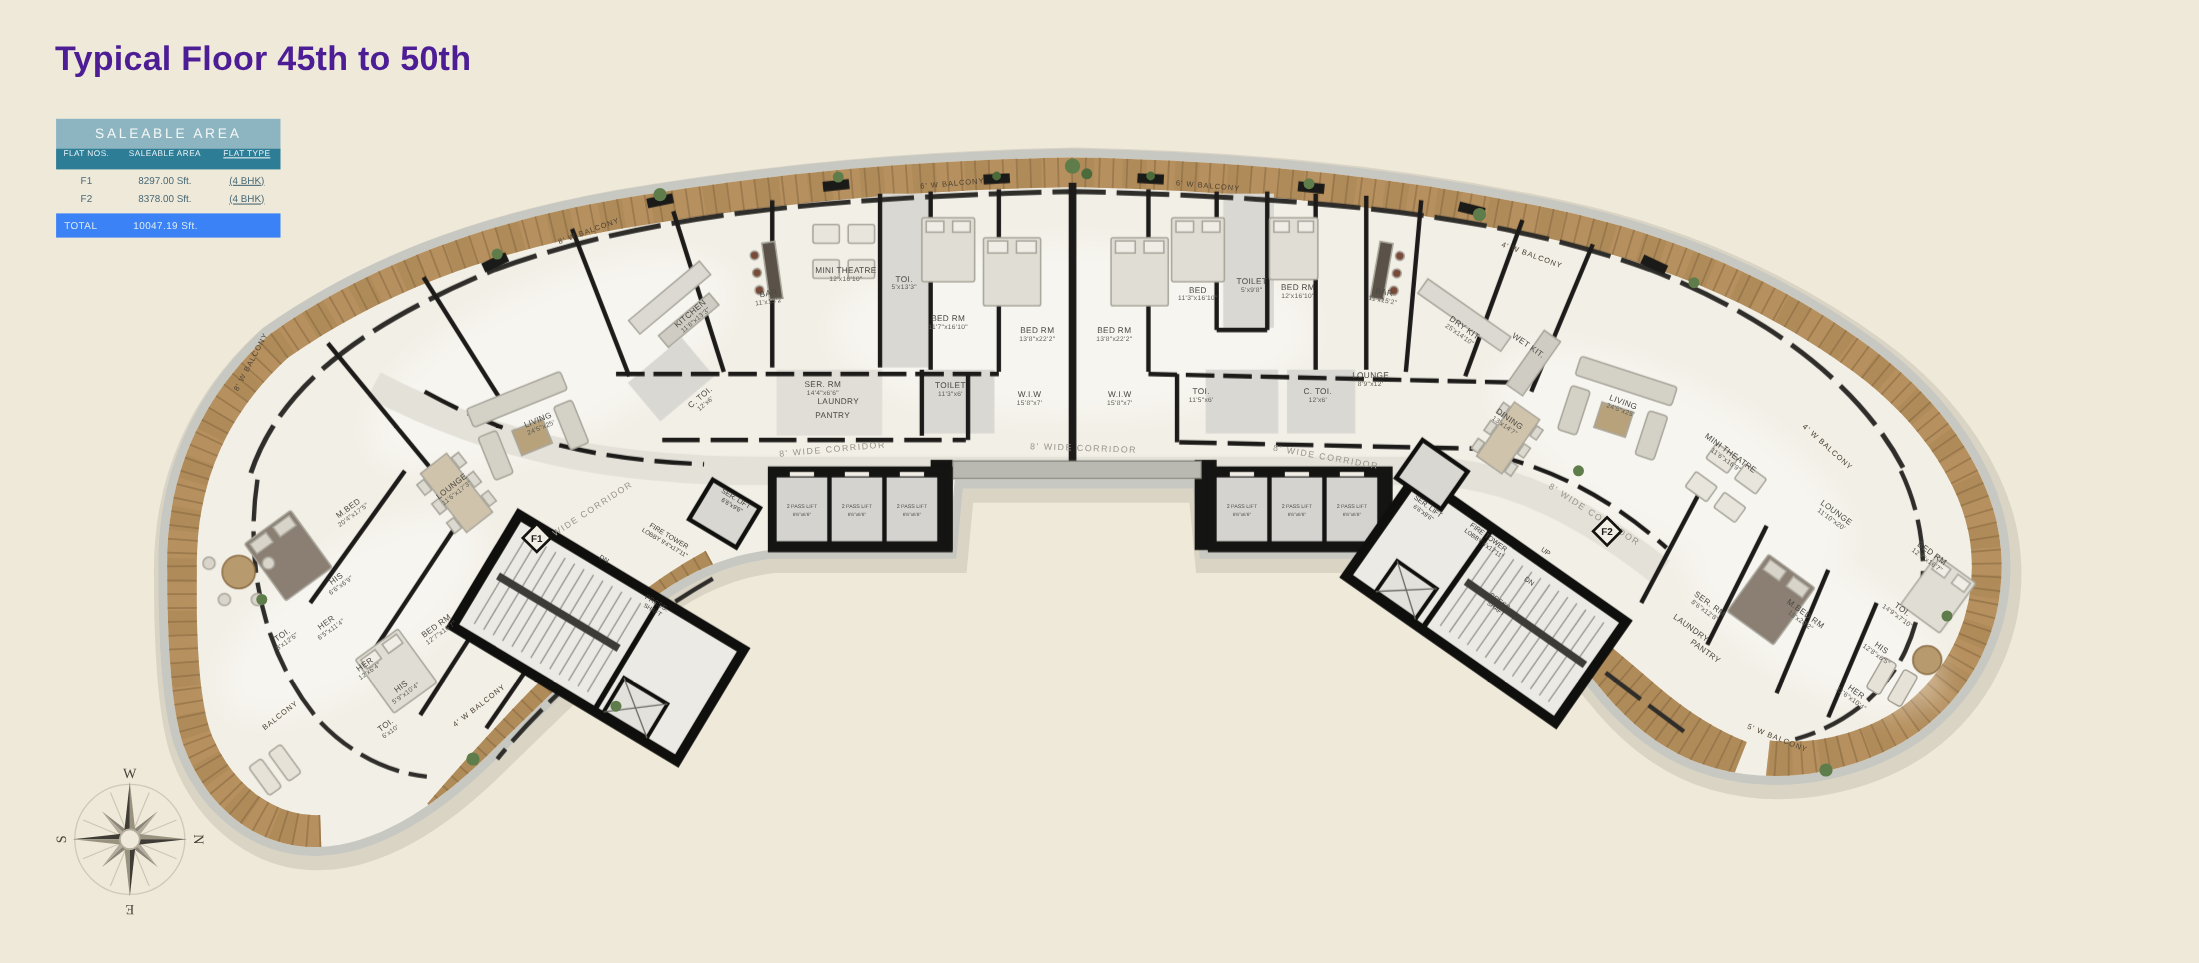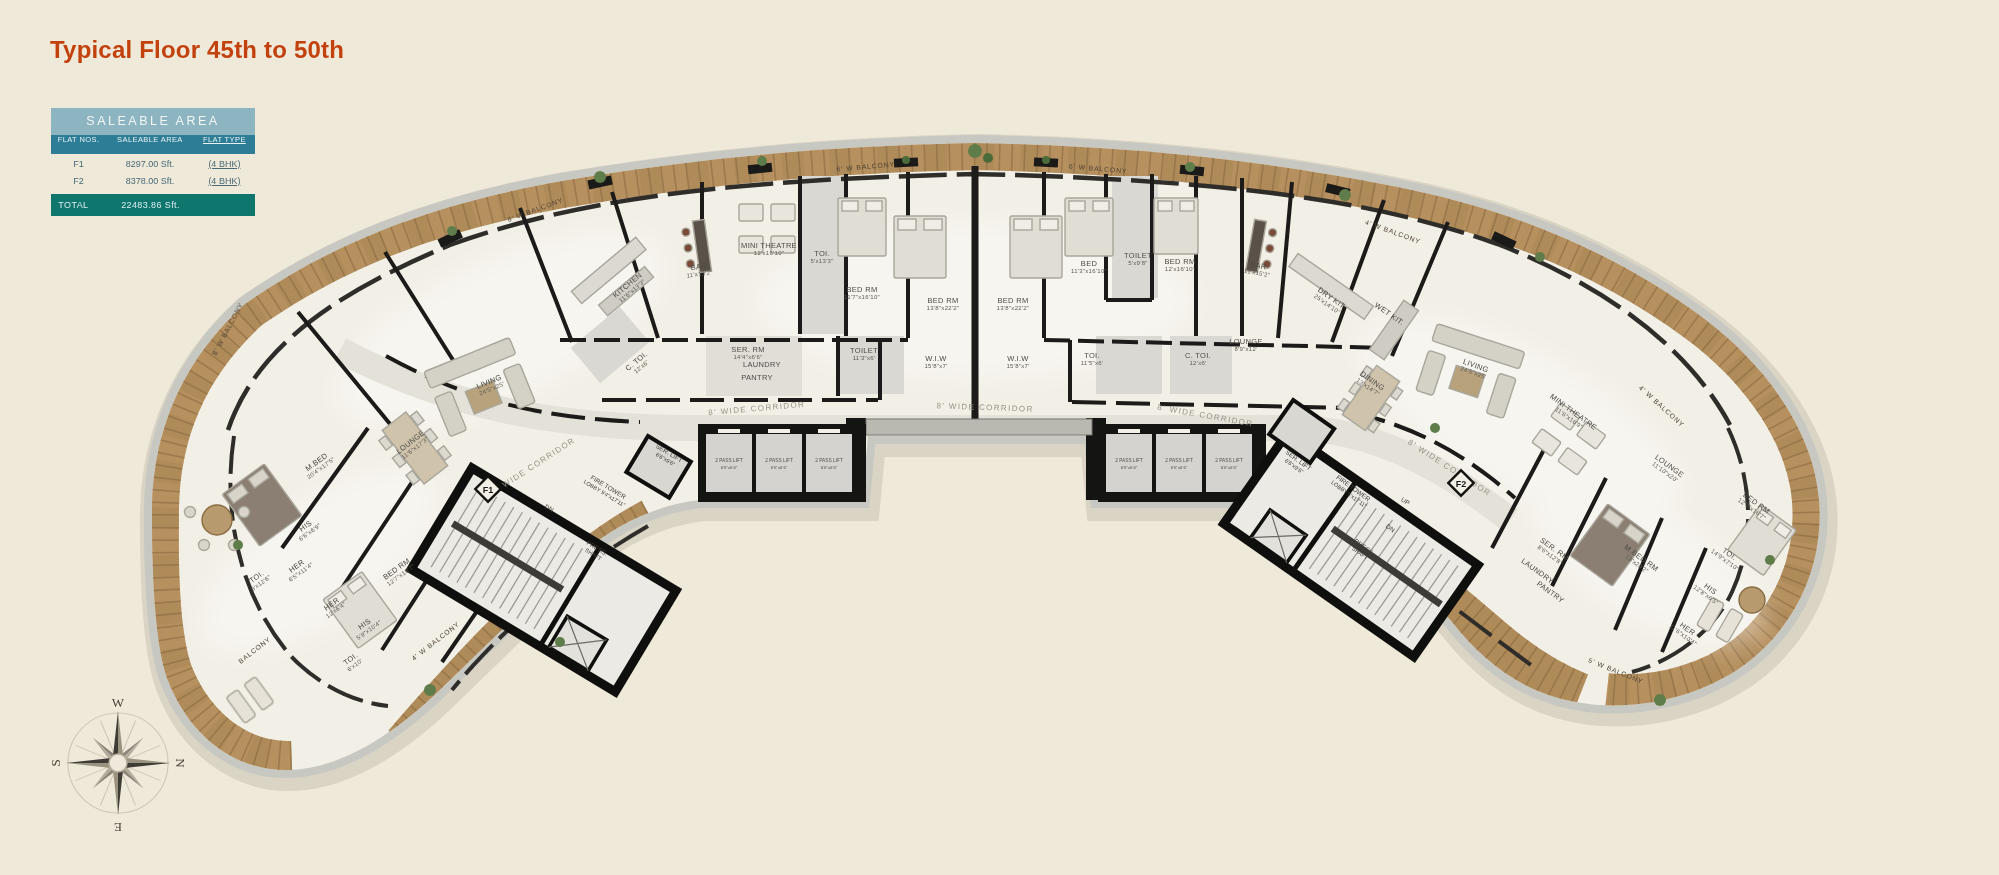--- a/index.html
+++ b/index.html
@@ -4,39 +4,39 @@
 <style>
   html,body{margin:0;padding:0;}
   body{
     width:1999px;height:875px;position:relative;overflow:hidden;
     background:#efe9da;
     font-family:"Liberation Sans",sans-serif;
   }
   
   .page-title{
     position:absolute;left:50px;top:36px;
-    font-size:24px;font-weight:600;letter-spacing:.2px;
-    color:#c2410c;
+    font-size:31px;font-weight:600;letter-spacing:.2px;
+    color:#4c1d95;
   }
   
   .sale-table{position:absolute;left:51px;top:108px;width:204px;font-family:"Liberation Sans",sans-serif;}
   .st-head{
     background:#8cb5c1;color:#f2f6f4;text-align:center;
     height:27px;line-height:27px;font-size:12.5px;letter-spacing:2.5px;font-weight:500;
   }
   .st-cols{
     background:#2d7d96;color:#e8f1f3;height:19px;display:flex;align-items:flex-start;
     font-size:7.5px;letter-spacing:.4px;
   }
   .st-row{display:flex;align-items:center;height:15px;color:#4a6a76;font-size:9px;margin-top:2px;}
   .c1{width:27%;text-align:center;}
   .c2{width:43%;text-align:center;}
   .c3{width:30%;text-align:center;text-decoration:underline;}
   .st-total{
-    display:flex;align-items:center;background:#0f766e;color:#dcebf0;
+    display:flex;align-items:center;background:#3b82f6;color:#dcebf0;
     height:22px;font-size:9px;margin-top:6px;letter-spacing:.4px;gap:19px;
   }
   
   #plan{position:absolute;left:0;top:0;}
   .lbl{text-anchor:middle;fill:#4c4a44;}
   .room{font-size:7.5px;letter-spacing:.3px;}
   .room tspan + tspan{font-size:6px;fill:#5d5b53;}
   .corridor{font-size:8px;fill:#98948a;letter-spacing:1.4px;}
   .balcony{font-size:6.8px;fill:#4e4334;letter-spacing:.9px;}
   .core{font-size:6.4px;fill:#403e39;}
@@ -63,21 +63,21 @@
     <div class="c2">8297.00 Sft.</div>
     <div class="c3">(4 BHK)</div>
   </div>
   <div class="st-row">
     <div class="c1">F2</div>
     <div class="c2">8378.00 Sft.</div>
     <div class="c3">(4 BHK)</div>
   </div>
   <div class="st-total">
     <div class="c1">TOTAL</div>
-    <div class="c2">22483.86 Sft.</div>
+    <div class="c2">10047.19 Sft.</div>
     <div class="c3"></div>
   </div>
 </div>
 
 <svg id="plan" width="1999" height="875" viewBox="0 0 1999 875">
   <defs>
     <path id="slab" d="M152,520 C150,430 185,358 245,304 C332,243 432,204 562,181
       C705,157 830,146 975,143 C1120,146 1252,158 1392,186
       C1512,209 1614,252 1702,317 C1768,366 1814,434 1819,500
       C1824,562 1799,620 1752,659 C1704,698 1626,717 1558,698

